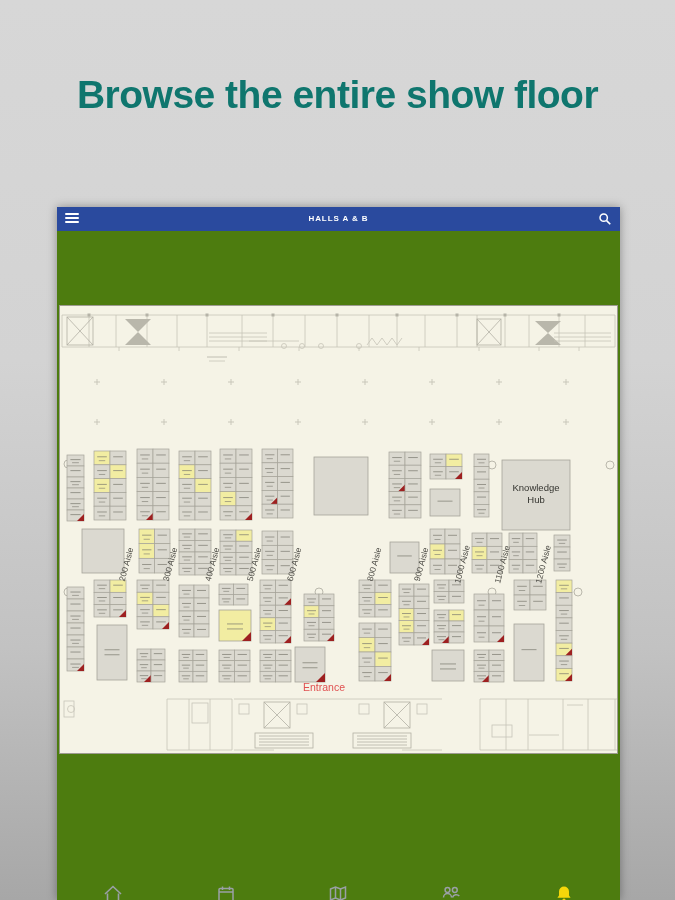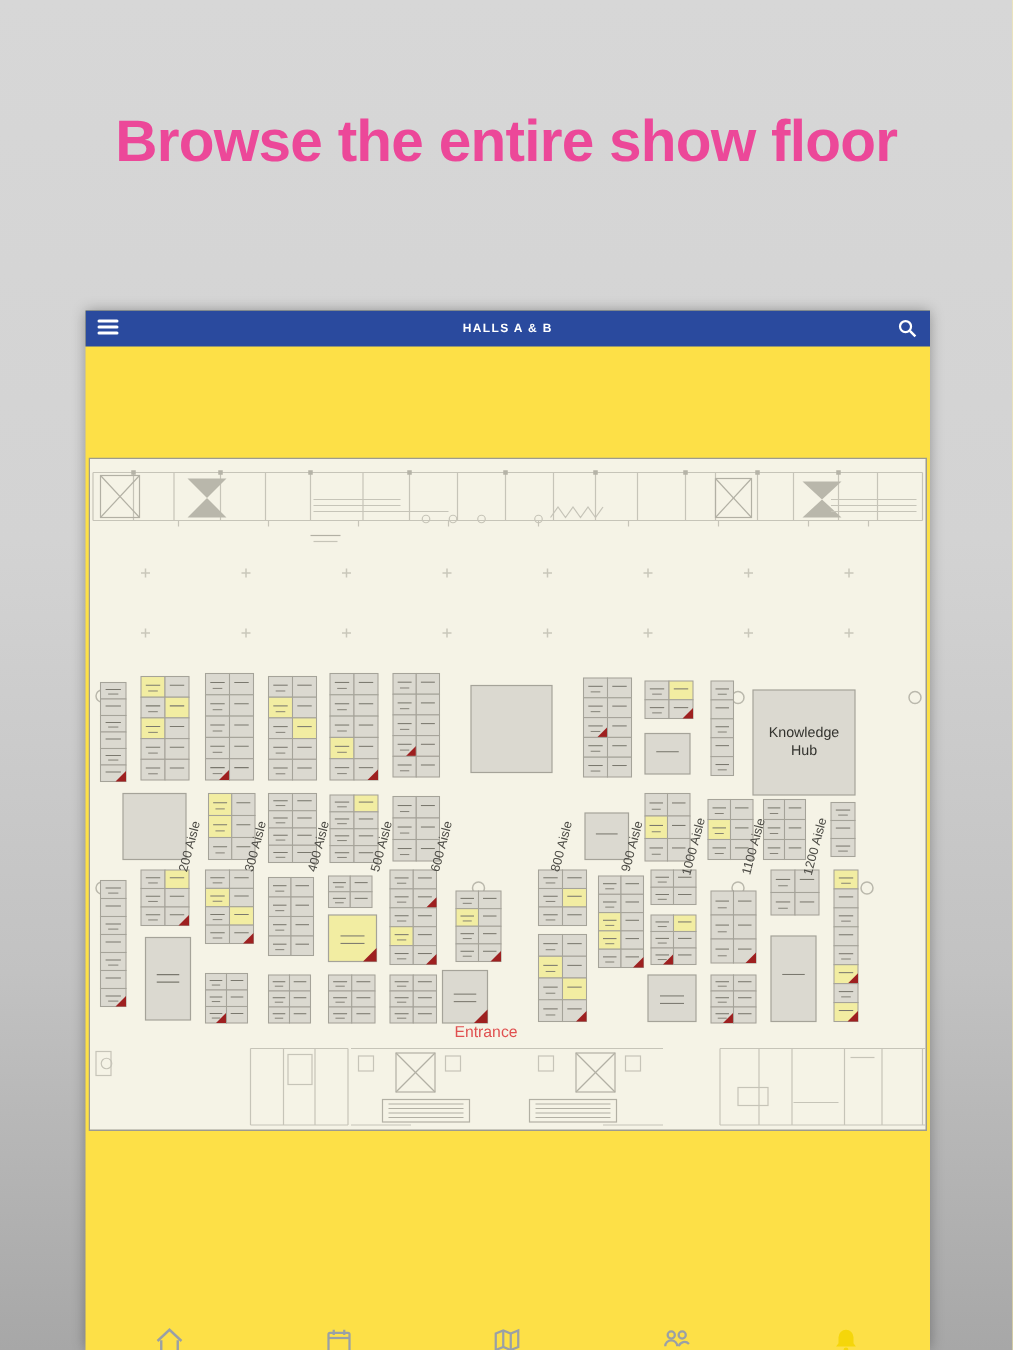--- a/index.html
+++ b/index.html
@@ -3,25 +3,25 @@
 <meta charset="utf-8">
 <style>
   html,body{margin:0;padding:0;}
   body{
     width:675px;height:900px;overflow:hidden;position:relative;
     background:linear-gradient(180deg,#d7d7d7 0%,#d3d3d3 40%,#c2c2c2 72%,#a7a7a7 100%);
     font-family:"Liberation Sans",sans-serif;
   }
   .headline{
     position:absolute;top:70px;left:0;width:675px;text-align:center;
-    font-weight:bold;font-size:39px;line-height:50px;letter-spacing:-0.5px;color:#ec4899;
+    font-weight:bold;font-size:39px;line-height:50px;letter-spacing:-0.5px;color:#0f766e;
   }
   .app-card{
     position:absolute;left:57px;top:207px;width:563px;height:693px;
-    background:#fde047;box-shadow:0 0 9px rgba(0,0,0,0.35);
+    background:#4d7c0f;box-shadow:0 0 9px rgba(0,0,0,0.35);
   }
   .app-header{
     position:absolute;left:0;top:0;width:563px;height:24px;background:#2a4a9e;
   }
   .hamburger{position:absolute;left:8px;top:6px;width:14px;height:12px;cursor:pointer;}
   .hamburger span{display:block;height:2px;background:#fff;margin-bottom:2px;border-radius:1px;}
   .app-title{
     position:absolute;left:0;top:0;width:100%;height:24px;line-height:24px;text-align:center;
     color:#ffffff;font-size:8px;font-weight:bold;letter-spacing:0.9px;
   }

